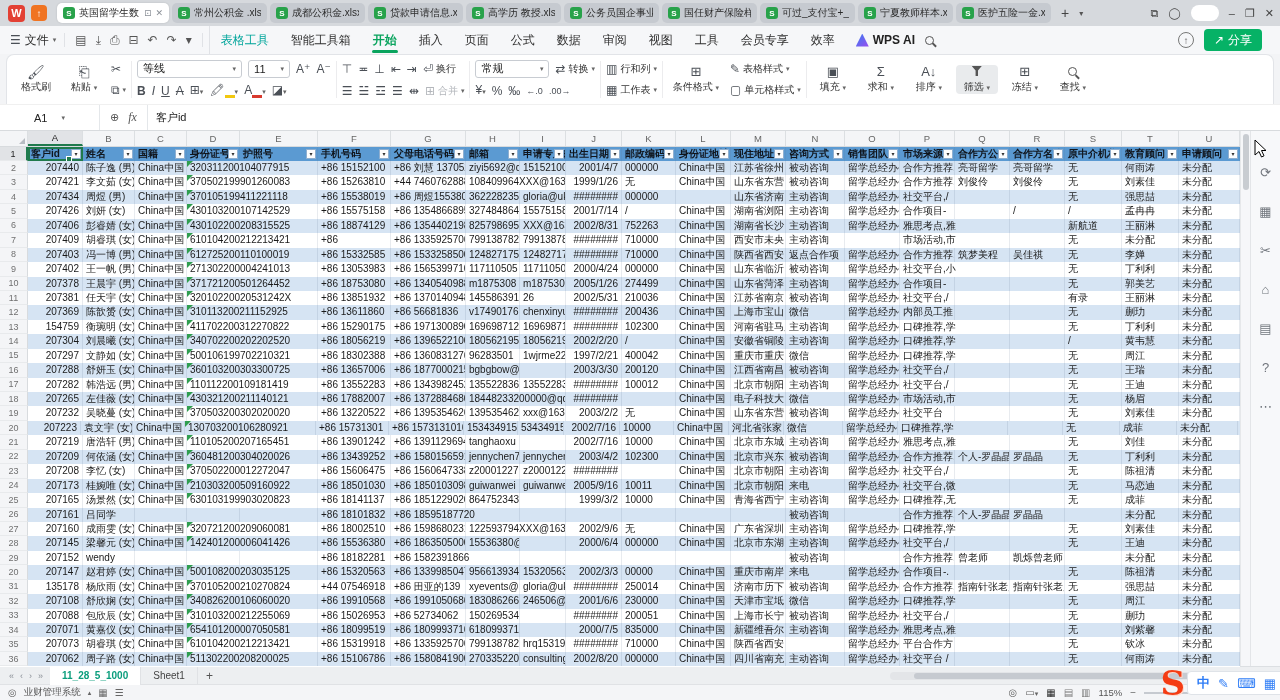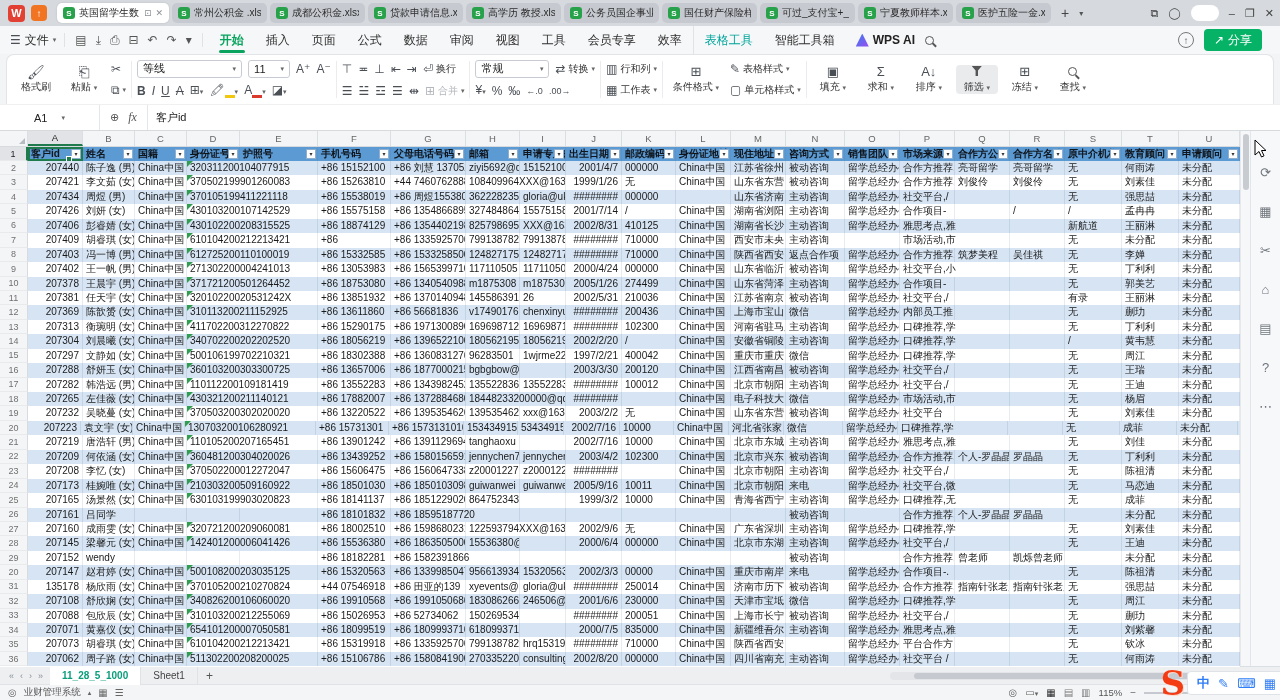--- a/index.html
+++ b/index.html
@@ -188,35 +188,35 @@
     </div>
     <div class="micons" id="quickicons">
         <span>▤</span>
         <span>⤓</span>
         <span>⎙</span>
         <span>⊟</span>
         <span>↶</span>
         <span>↷</span>
         <span>▾</span>
       </div>
+    <div id="ctxitems" style="display:flex;border-left:1px solid #e0e2e6">
+        <div class="mitem ctx1">表格工具</div>
+        <div class="mitem">智能工具箱</div>
+      </div>
     <div id="menuitems" style="display:flex">
         <div class="mitem active">开始</div>
         <div class="mitem">插入</div>
         <div class="mitem">页面</div>
         <div class="mitem">公式</div>
         <div class="mitem">数据</div>
         <div class="mitem">审阅</div>
         <div class="mitem">视图</div>
         <div class="mitem">工具</div>
         <div class="mitem">会员专享</div>
         <div class="mitem">效率</div>
-      </div>
-    <div id="ctxitems" style="display:flex;border-left:1px solid #e0e2e6">
-        <div class="mitem ctx1">表格工具</div>
-        <div class="mitem">智能工具箱</div>
       </div>
     <div class="wpsai">
       <span class="ailogo"></span>
       <span>WPS AI</span>
     </div>
     <span class="mag"></span>
     <div id="sharezone" style="margin-left:auto;display:flex;align-items:center;gap:10px;padding-right:8px">
       <span class="cloudup">↑</span>
       <button class="sharebtn">
           <span>↗</span>
@@ -540,21 +540,21 @@
             <div class="rn">6</div>
             <div class="cell r" style="width:55px">207406</div>
             <div class="cell" style="width:52px">彭睿婧 (女)</div>
             <div class="cell" style="width:52px">China中国</div>
             <div class="cell tri" style="width:131px">430102200208315525</div>
             <div class="cell" style="width:73px">+86 18874129</div>
             <div class="cell" style="width:75px">+86 1354402198</div>
             <div class="cell" style="width:54px">825798695</div>
             <div class="cell" style="width:46px">XXX@163.c</div>
             <div class="cell r" style="width:56px">2002/8/31</div>
-            <div class="cell" style="width:54px">410125</div>
+            <div class="cell" style="width:54px">752263</div>
             <div class="cell" style="width:55px">China中国</div>
             <div class="cell" style="width:55px">湖南省长沙</div>
             <div class="cell" style="width:59px">主动咨询</div>
             <div class="cell" style="width:55px">留学总经办公</div>
             <div class="cell" style="width:110px">雅思考点,雅</div>
             <div class="cell" style="width:55px"></div>
             <div class="cell" style="width:57px">新航道</div>
             <div class="cell" style="width:57px">王丽淋</div>
             <div class="cell" style="width:61px">未分配</div>
           </div>
@@ -689,21 +689,21 @@
             <div class="cell" style="width:55px">留学总经办公</div>
             <div class="cell" style="width:55px">内部员工推</div>
             <div class="cell" style="width:55px"></div>
             <div class="cell" style="width:55px"></div>
             <div class="cell" style="width:57px">无</div>
             <div class="cell" style="width:57px">蒯玏</div>
             <div class="cell" style="width:61px">未分配</div>
           </div>
           <div class="grow">
             <div class="rn">13</div>
-            <div class="cell r" style="width:55px">207313</div>
+            <div class="cell r" style="width:55px">154759</div>
             <div class="cell" style="width:52px">衡琬明 (女)</div>
             <div class="cell" style="width:52px">China中国</div>
             <div class="cell tri" style="width:131px">411702200312270822</div>
             <div class="cell" style="width:73px">+86 15290175</div>
             <div class="cell" style="width:75px">+86 1971300890</div>
             <div class="cell" style="width:54px">169698712</div>
             <div class="cell" style="width:46px">169698712</div>
             <div class="cell r" style="width:56px">########</div>
             <div class="cell" style="width:54px">102300</div>
             <div class="cell" style="width:55px">China中国</div>

